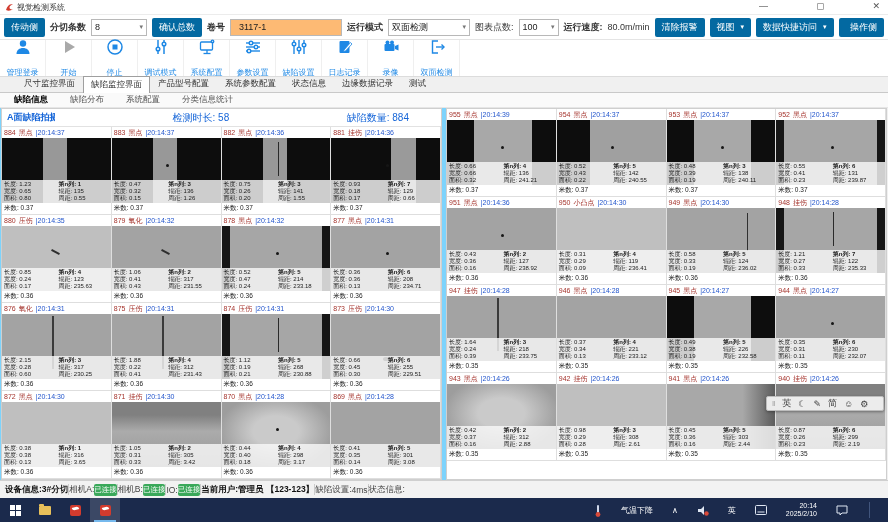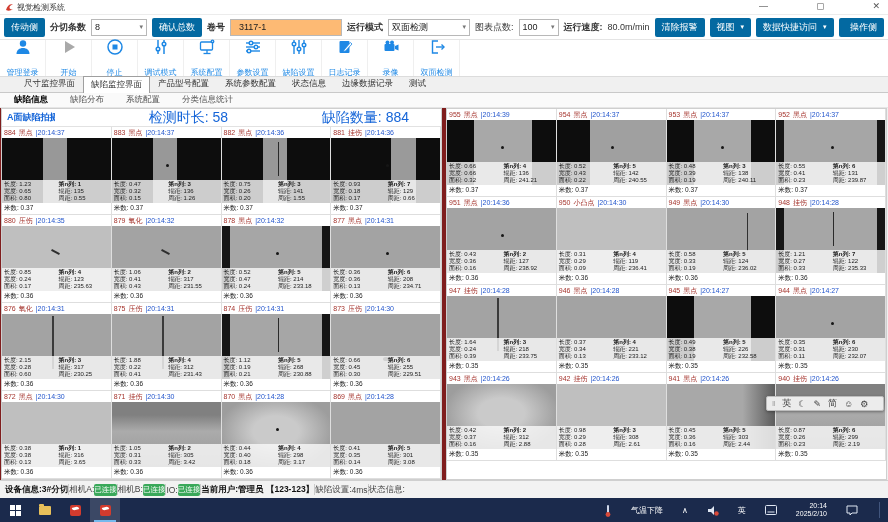--- a/index.html
+++ b/index.html
@@ -24,26 +24,26 @@
   .titem .tlabel{font-size:8px;color:#1e88e5}
   .titem svg{display:block}
   
   .maintabs{position:absolute;top:77px;left:0;right:0;height:16px;background:#f0f0f0;display:flex;align-items:flex-end;padding-left:16px;border-bottom:1px solid #c9c9c9}
   .mtab{font-size:8.5px;color:#333;padding:2px 7px 2px;border:1px solid transparent;border-bottom:none;cursor:default}
   .mtab.active{background:#fff;border-color:#9f9f9f;position:relative;top:1px}
   .subtabs{position:absolute;top:93px;left:0;right:0;height:15px;background:#fafafa;display:flex;align-items:center;padding-left:14px;gap:22px;border-bottom:1px solid #e6e6e6}
   .stab{font-size:8.5px;color:#555;cursor:default}
   .stab.active{color:#000;font-weight:bold}
   
-  .content{position:absolute;top:108px;left:0;right:15px;height:372px;background:#7f1d1d}
+  .content{position:absolute;top:108px;left:0;right:15px;height:372px;background:#7dd3fc}
   .panel{position:absolute;top:0;width:441px;height:372px;background:#fff;border:1px solid #cfcfcf}
   .panelA{left:1px}.panelB{left:446px}
   .phead{height:18px;display:flex;align-items:center;justify-content:space-between;padding:0 32px 0 5px;border-bottom:1px solid #e2e2e2}
   .pname{color:#1565d8;font-weight:bold;font-size:9px;max-width:48px;white-space:nowrap;overflow:hidden;flex:none}
-  .pstat{color:#1565d8;font-size:14px;white-space:nowrap}
+  .pstat{color:#1565d8;font-size:10px;white-space:nowrap}
   .grid{display:grid;grid-template-columns:repeat(4,1fr);grid-auto-rows:88px}
   .cell{border-right:1px solid #dedede;border-bottom:1px solid #dedede;overflow:hidden;background:#fff}
   .chead{height:11px;display:flex;align-items:center;gap:3px;font-size:7px;padding:0 2px;white-space:nowrap}
   .cid,.ctype{color:#a5342d}
   .ctime{color:#2255cc}
   .cimg{position:relative;height:65px;background:#9d9d9d}
   .cinfo{position:absolute;left:0;right:0;bottom:0;height:23px;background:rgba(248,248,248,.82);display:flex;font-size:6px;line-height:7px;color:#1c1c1c;padding:1px 2px}
   .cl{width:52%}.cr{width:48%}
   .cr .ln:first-child{font-weight:bold}
   .cfoot{height:11px;display:flex;align-items:center;font-size:6.5px;padding:0 2px;gap:2px;background:#fff}
@@ -73,21 +73,21 @@
   .taskbar{position:absolute;top:498px;left:0;right:0;height:24px;background:#1b2a4c;display:flex;align-items:center;color:#fff}
   .tbicon{width:30px;height:24px;display:flex;align-items:center;justify-content:center;position:relative}
   .tbicon.active{background:rgba(255,255,255,.14)}
   .tbicon.active::after{content:"";position:absolute;bottom:0;left:4px;right:4px;height:2px;background:#76b9ed}
   .winlogo{display:grid;grid-template-columns:5px 5px;grid-template-rows:5px 5px;gap:1px}
   .winlogo i{background:#fff}
   .folder{width:12px;height:9px;background:#e8c05a;border-radius:1px;position:relative}
   .folder::before{content:"";position:absolute;top:-2px;left:0;width:5px;height:2px;background:#e8c05a;border-radius:1px 1px 0 0}
   .redapp{width:11px;height:11px;background:#d23b2e;border-radius:2px;position:relative}
   .redapp::after{content:"";position:absolute;left:2px;top:2px;width:7px;height:3px;background:#fff;border-radius:0 3px 0 3px;transform:rotate(-15deg)}
-  .tray{margin-left:auto;display:flex;align-items:center;gap:19px;padding-right:8px;font-size:8px}
+  .tray{margin-left:auto;display:flex;align-items:center;gap:19px;padding-right:18px;font-size:8px}
   .timebox{text-align:right;font-size:7px;line-height:8px}
   .deskdiv{width:1px;height:16px;background:#41557d;margin-left:2px}
   
   .ime{position:absolute;left:766px;top:396px;width:118px;height:15px;background:#ececec;border:1px solid #bdbdbd;border-radius:2px;box-shadow:0 1px 3px rgba(0,0,0,.35);display:flex;align-items:center;gap:7px;padding:0 5px;font-size:9px;color:#3c3c3c;z-index:5}
   .ime .grip{color:#9a9a9a;font-size:8px}
 </style>
 </head>
 <body>
 
 <div class="titlebar">

